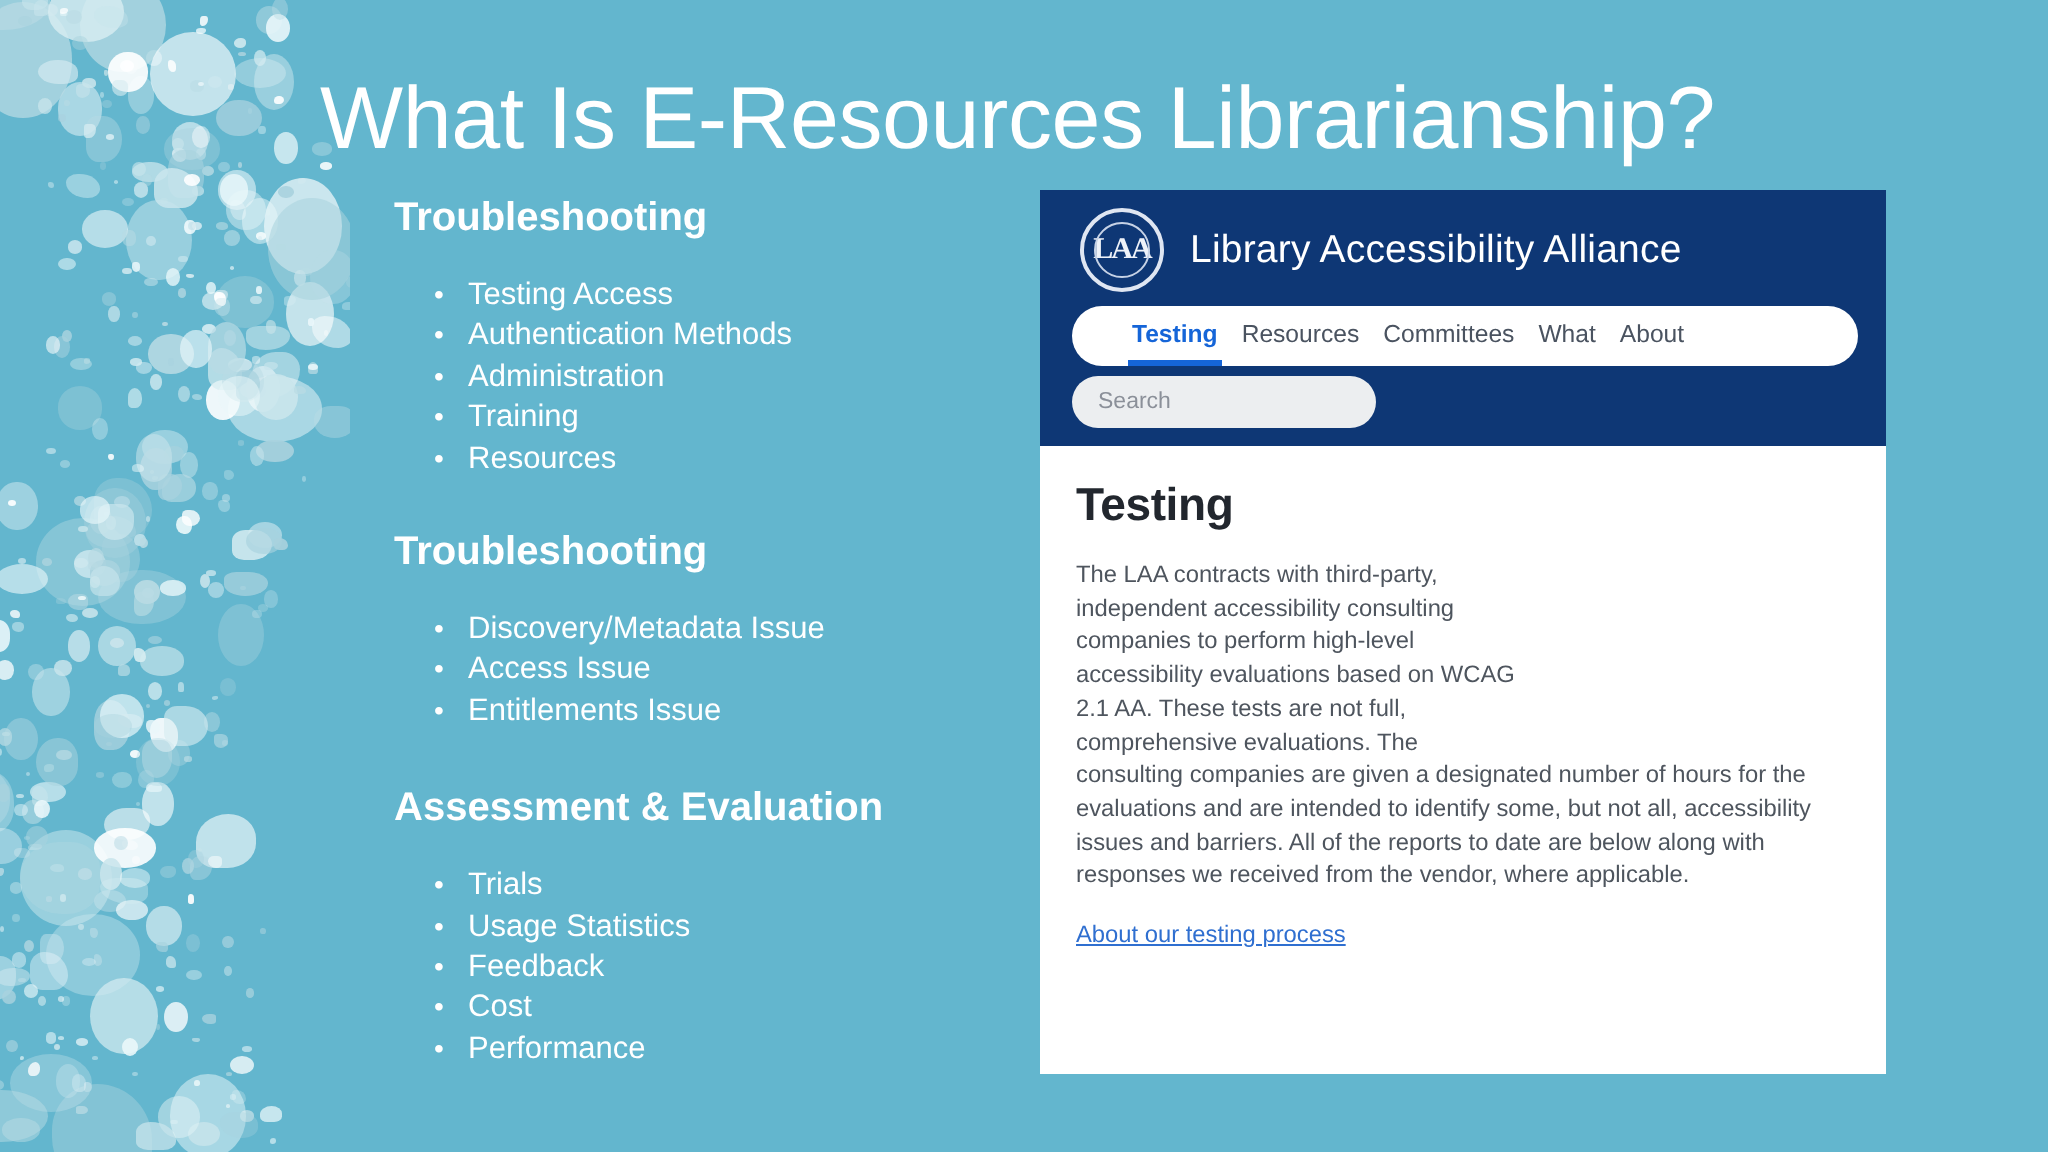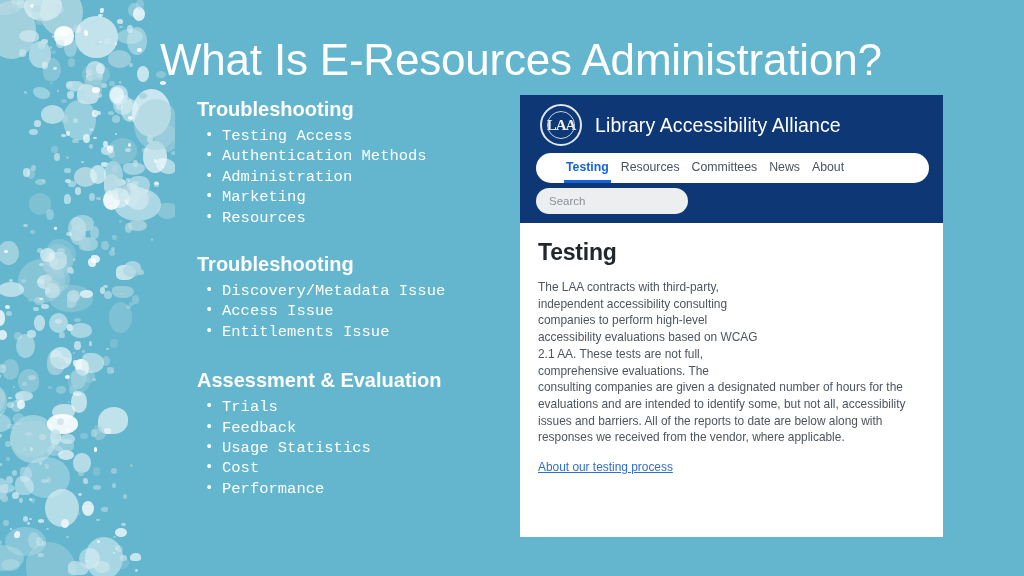--- a/index.html
+++ b/index.html
@@ -60,23 +60,22 @@
   .section { margin-bottom: 18px; }
   .section-heading {
     font-size: 20px;
     font-weight: bold;
     color: #ffffff;
     line-height: 26px;
     margin: 0 0 3px 0;
   }
   .bullets {
     list-style: none;
-    margin: 4px;
+    margin: 16px;
     padding: 0;
-    font-family: Liberation Mono, monospace;
   }
   .bullets li {
     position: relative;
     font-size: 15.5px;
     line-height: 20.4px;
     color: #ffffff;
     padding-left: 21px;
   }
   .bullets li::before {
     content: "\2022";
@@ -767,50 +766,50 @@
       <div class="blob" style="left: 91.6867px; top: 378.222px; width: 4.19803px; height: 2.43599px; background: rgb(185, 219, 228); opacity: 0.7; border-radius: 50%;"></div>
       <div class="blob" style="left: 66.3761px; top: 131.358px; width: 3.62209px; height: 4.18452px; background: rgb(234, 247, 250); opacity: 0.86; border-radius: 42.2746% 51.5149% 53.6925% 59.4128%;"></div>
       <div class="blob" style="left: 21.1423px; top: 279.179px; width: 4.70137px; height: 3.82591px; background: rgb(168, 210, 222); opacity: 0.9; border-radius: 50%;"></div>
       <div class="blob" style="left: 81.7046px; top: 500.681px; width: 12.0515px; height: 14.9839px; background: rgb(255, 255, 255); opacity: 0.77; border-radius: 50%;"></div>
       <div class="blob" style="left: 129.77px; top: 464.103px; width: 2.91988px; height: 3.21909px; background: rgb(168, 210, 222); opacity: 0.58; border-radius: 51.0957% 60.4495% 54.6895% 45.5474%;"></div>
       <div class="blob" style="left: 93.3473px; top: 484.814px; width: 7.61953px; height: 5.02877px; background: rgb(255, 255, 255); opacity: 0.34; border-radius: 50%;"></div>
       <div class="blob" style="left: 96.4471px; top: 63.0678px; width: 8.37188px; height: 10.7435px; background: rgb(255, 255, 255); opacity: 0.45; border-radius: 50%;"></div>
       <div class="blob" style="left: 134.001px; top: 98.8829px; width: 43.8051px; height: 51.2404px; background: rgb(168, 210, 222); opacity: 0.56; border-radius: 50%;"></div>
     </div>
 
-  <div class="slide-title">What Is E-Resources Administration?</div>
+  <div class="slide-title">What Is E-Resources Librarianship?</div>
 
   <div class="left-col">
 
     <div class="section">
       <div class="section-heading">Troubleshooting</div>
       <ul class="bullets">
         <li>Testing Access</li>
         <li>Authentication Methods</li>
         <li>Administration</li>
-        <li>Marketing</li>
+        <li>Training</li>
         <li>Resources</li>
       </ul>
     </div>
 
     <div class="section sec-troubleshoot">
       <div class="section-heading">Troubleshooting</div>
       <ul class="bullets">
         <li>Discovery/Metadata Issue</li>
         <li>Access Issue</li>
         <li>Entitlements Issue</li>
       </ul>
     </div>
 
     <div class="section sec-assessment">
       <div class="section-heading">Assessment &amp; Evaluation</div>
       <ul class="bullets">
         <li>Trials</li>
+        <li>Usage Statistics</li>
         <li>Feedback</li>
-        <li>Usage Statistics</li>
         <li>Cost</li>
         <li>Performance</li>
       </ul>
     </div>
 
   </div>
 
   <div class="web-card">
 
     <div class="web-header">
@@ -819,21 +818,21 @@
         <div class="seal">
           <div class="seal-glyph">LAA</div>
         </div>
         <div class="brand-name">Library Accessibility Alliance</div>
       </div>
 
       <div class="nav-pill">
         <div class="nav-item active">Testing</div>
         <div class="nav-item">Resources</div>
         <div class="nav-item">Committees</div>
-        <div class="nav-item">News</div>
+        <div class="nav-item">What</div>
         <div class="nav-item">About</div>
       </div>
 
       <div class="search-wrap">
         <input class="search-field" type="text" placeholder="Search" style="">
 
       </div>
 
     </div>
 

